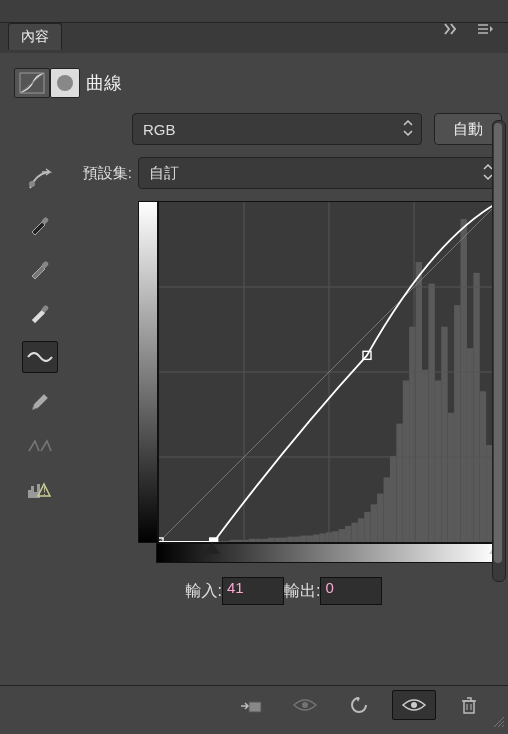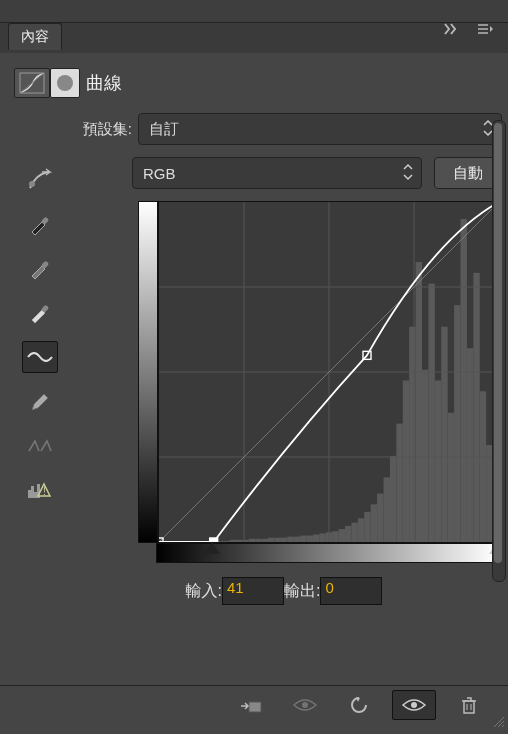--- a/index.html
+++ b/index.html
@@ -23,21 +23,21 @@
   .select .updown{position:absolute;right:8px;top:5px;}
   .btn{height:30px;padding:0 18px;background:#505050;border:1px solid #222;border-radius:4px;color:#eee;font-size:15px;display:flex;align-items:center;margin-left:12px;}
   .curvewrap{display:flex;margin-left:72px;margin-top:4px;}
   .vstrip{width:18px;height:340px;background:linear-gradient(to bottom,#fff,#000);border:1px solid #111;margin-right:0;}
   .curvebox{position:relative;width:340px;height:340px;background:#3a3a3a;border:1px solid #111;}
   .curvebox svg{position:absolute;left:0;top:0;}
   .hstrip{height:18px;width:340px;margin-left:90px;background:linear-gradient(to right,#000,#fff);border:1px solid #111;position:relative;}
   .slider-b{position:absolute;top:-2px;width:0;height:0;border-left:8px solid transparent;border-right:8px solid transparent;border-bottom:12px solid #222;}
   .slider-w{position:absolute;top:-2px;width:0;height:0;border-left:8px solid transparent;border-right:8px solid transparent;border-bottom:12px solid #ccc;}
   .iorow{display:flex;align-items:center;justify-content:center;margin-top:14px;font-size:16px;}
-  .numbox{width:52px;height:24px;background:#2f2f2f;border:1px solid #111;color:#eab308;padding:1px 4px;font-size:15px;}
+  .numbox{width:52px;height:24px;background:#2f2f2f;border:1px solid #111;color:#f9a8d4;padding:1px 4px;font-size:15px;}
   .sidebtn{width:34px;height:30px;display:flex;align-items:center;justify-content:center;}
   .sidebtn.active{background:#333;border:1px solid #111;border-radius:2px;}
   .footer{position:absolute;bottom:10px;left:0;right:0;height:38px;border-top:1px solid #222;display:flex;align-items:center;justify-content:flex-end;gap:12px;padding:0 18px;}
   .footer .fbtn{width:42px;height:28px;display:flex;align-items:center;justify-content:center;}
   .footer .fbtn.active{background:#333;border:1px solid #111;border-radius:2px;}
   .scrollbar{position:absolute;right:2px;top:120px;width:12px;height:460px;background:#3a3a3a;border:1px solid #222;border-radius:6px;}
   .scrollthumb{position:absolute;left:1px;top:2px;width:8px;height:440px;background:#666;border-radius:4px;}
   .grip{position:absolute;bottom:2px;right:2px;}
 </style>
 </head>
@@ -124,39 +124,39 @@
       <div class="sidebtn">
         <svg width="28" height="20">
             <path d="M2 18 L2 10 L5 10 L5 6 L8 6 L8 12 L11 12 L11 4 L14 4 L14 18 Z" fill="#999"></path>
             <path d="M18 4 L24 16 L12 16 Z" fill="none" stroke="#cc9" stroke-width="1.5"></path>
             <text x="17" y="15" font-size="10" fill="#cc9">!</text>
           </svg>
       </div>
     </div>
 
     <div class="controls">
+      <div class="row" style="margin-left:66px;">
+        <div class="select" style="flex:1">
+          <span>RGB</span>
+          <span class="updown"><svg width="10" height="18">
+                <path d="M1 6 L5 2 L9 6 M1 12 L5 16 L9 12" stroke="#ccc" fill="none" stroke-width="1.5"></path>
+              </svg></span>
+        </div>
+        <div class="btn">
+          <span>自動</span>
+        </div>
+      </div>
+
       <div class="row">
         <div class="lbl">預設集:</div>
         <div class="select">
           <span>自訂</span>
           <span class="updown"><svg width="10" height="18">
                 <path d="M1 6 L5 2 L9 6 M1 12 L5 16 L9 12" stroke="#ccc" fill="none" stroke-width="1.5"></path>
               </svg></span>
-        </div>
-      </div>
-
-      <div class="row" style="margin-left:66px;">
-        <div class="select" style="flex:1">
-          <span>RGB</span>
-          <span class="updown"><svg width="10" height="18">
-                <path d="M1 6 L5 2 L9 6 M1 12 L5 16 L9 12" stroke="#ccc" fill="none" stroke-width="1.5"></path>
-              </svg></span>
-        </div>
-        <div class="btn">
-          <span>自動</span>
         </div>
       </div>
 
       <div class="curvewrap">
         <div class="vstrip"></div>
         <div class="curvebox" id="curvebox">
             <svg width="340" height="340">
               <rect x="0" y="340" width="6.415094339622642" height="0" fill="#5a5a5a"></rect>
               <rect x="6.415094339622642" y="340" width="6.415094339622642" height="0" fill="#5a5a5a"></rect>
               <rect x="12.830188679245284" y="340" width="6.415094339622642" height="0" fill="#5a5a5a"></rect>

